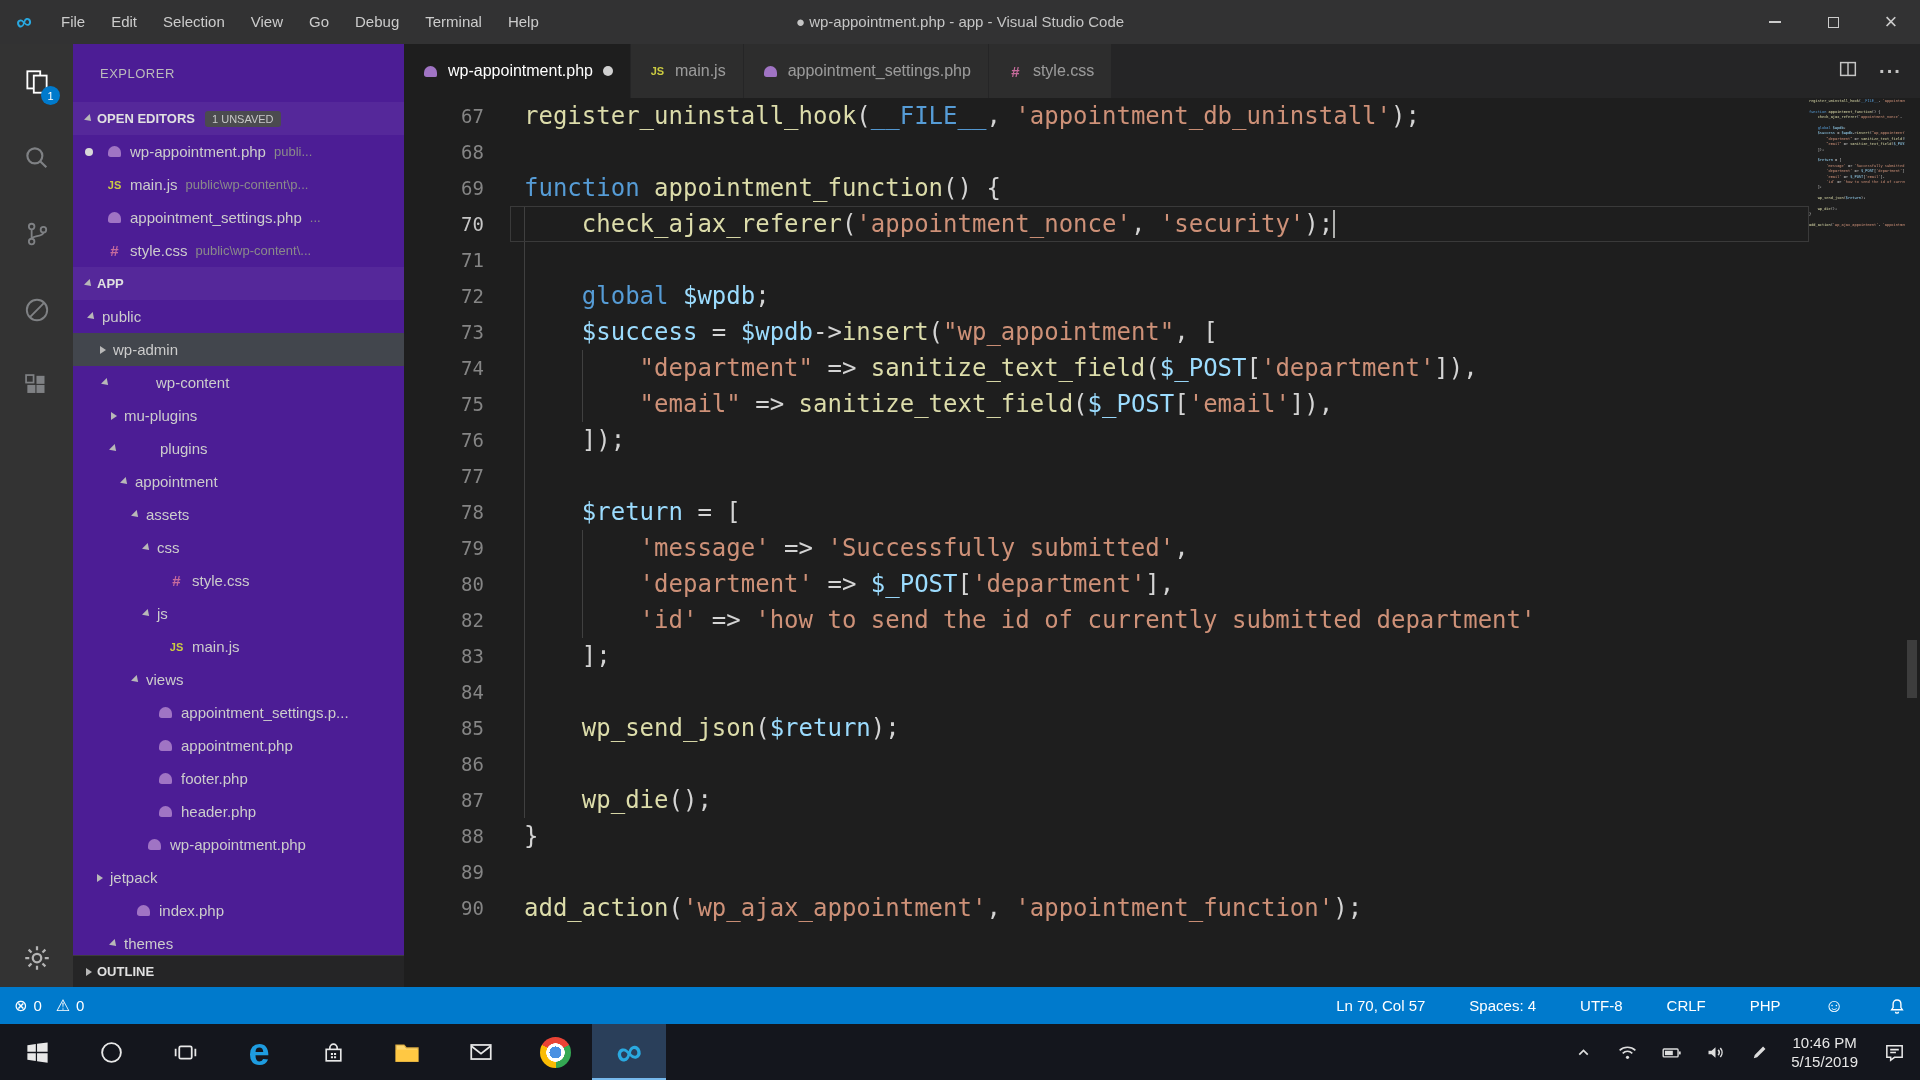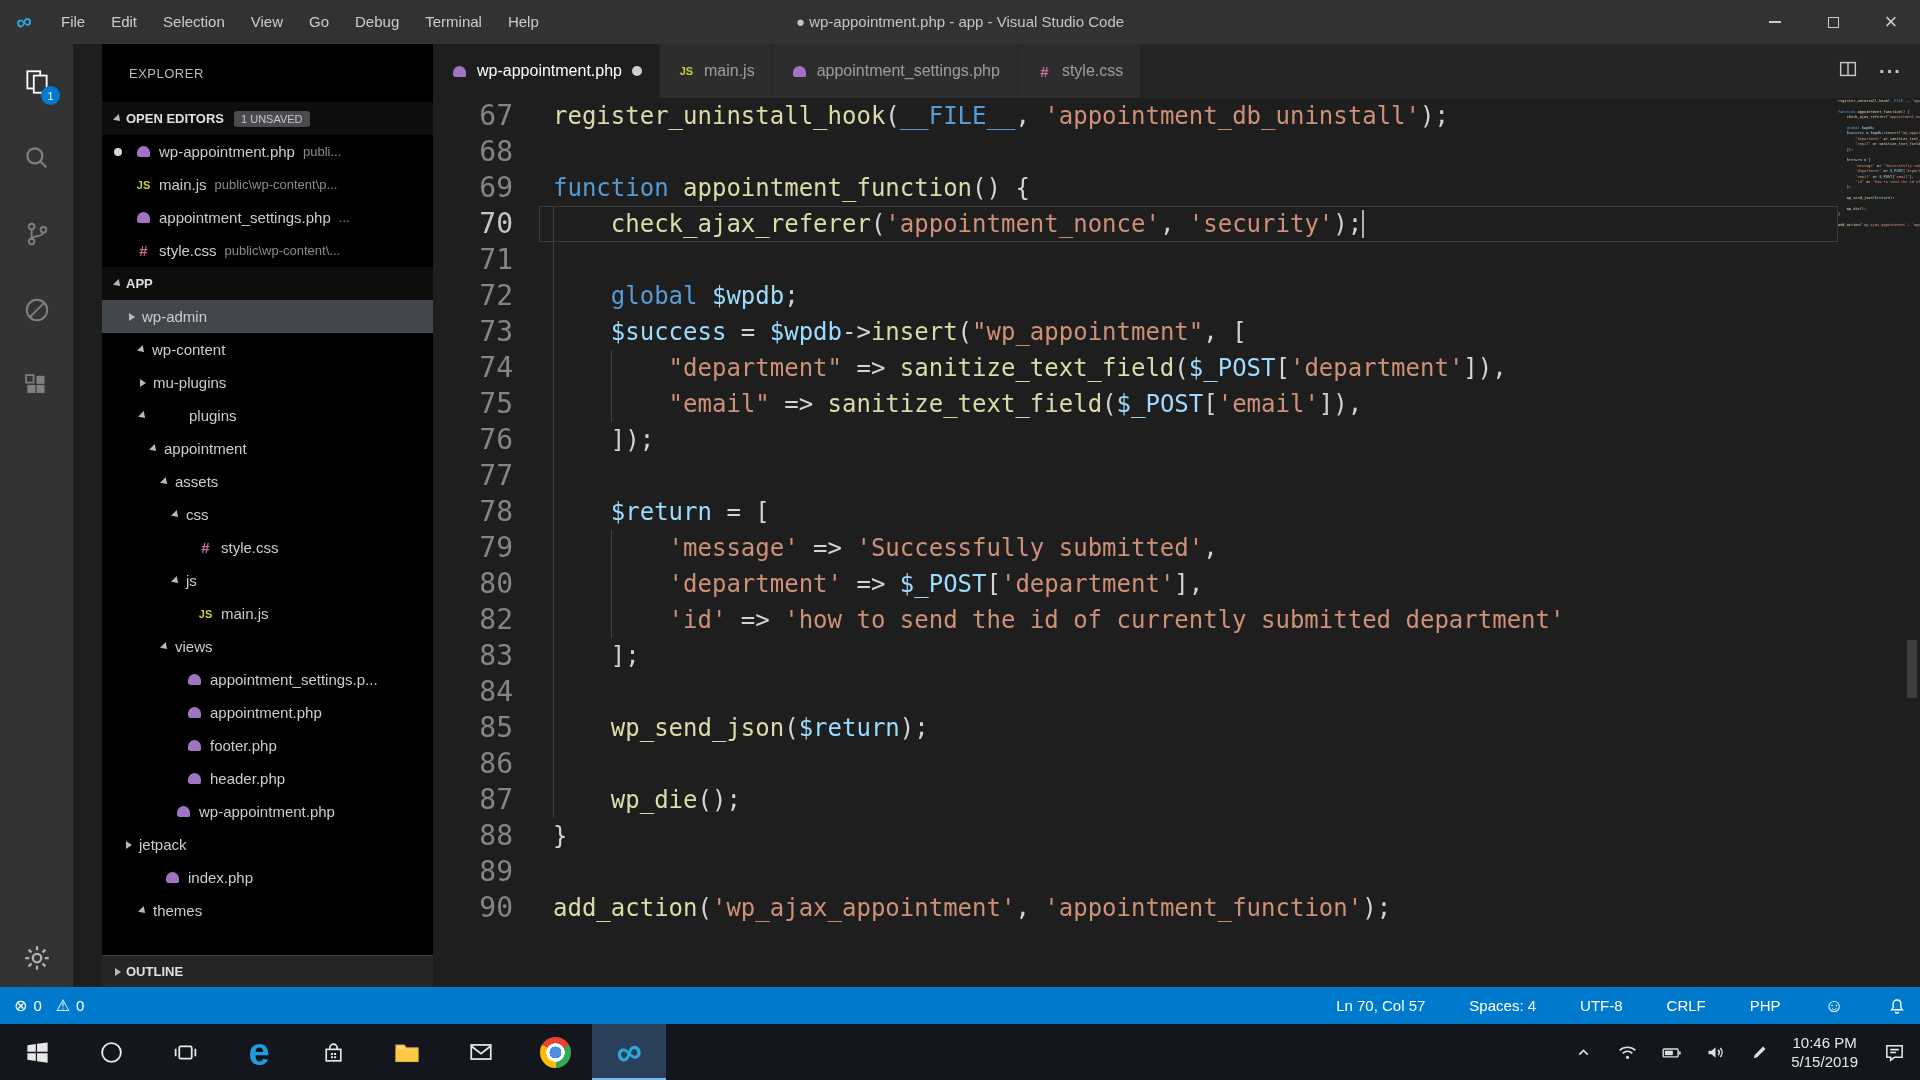--- a/index.html
+++ b/index.html
@@ -24,21 +24,21 @@
   #main { display:flex; height:943px; flex:none; }
 
   
   #activitybar { width:73px; background:#333333; position:relative; flex:none; display:flex; flex-direction:column; align-items:center; }
   .ab-item { width:73px; height:76px; display:flex; align-items:center; justify-content:center; color:#7f8184; position:relative; }
   .ab-item.active { color:#ffffff; }
   .ab-badge { position:absolute; right:13px; bottom:15px; background:#007acc; color:#fff; border-radius:50%; width:19px; height:19px; font-size:11px; display:flex; align-items:center; justify-content:center; }
   .ab-settings { position:absolute; bottom:14px; left:0; width:100%; display:flex; justify-content:center; color:#b4b4b4; }
 
   
-  #sidebar { width:331px; background:#000000; position:relative; flex:none; overflow:hidden; font-size:15px;margin-left:29px; }
+  #sidebar { width:331px; background:#4c1d95; position:relative; flex:none; overflow:hidden; font-size:15px; }
   .sb-title { padding:22px 0 0 27px; height:58px; font-size:13px; letter-spacing:.5px; color:#bbbbbb; }
   .sec-header { height:33px; display:flex; align-items:center; font-weight:700; font-size:13px; color:#e0e0e0; background:rgba(255,255,255,0.05); padding-left:7px; }
   .badge-pill { margin-left:10px; background:#4b4b4f; color:#c8c8c8; font-size:11px; font-weight:400; padding:2px 7px; border-radius:3px; }
   .tri { display:inline-block; width:0; height:0; border-left:6px solid #b8b8b8; border-top:4px solid transparent; border-bottom:4px solid transparent; }
   .exp .tri { transform:rotate(45deg); }
   .tw { width:17px; flex:none; display:inline-flex; justify-content:center; }
   #open-editors { }
   .oe-row { height:33px; display:flex; align-items:center; padding-left:12px; overflow:hidden; white-space:nowrap; }
   .oe-dot { width:20px; flex:none; display:inline-flex; align-items:center; }
   .dot { width:8px; height:8px; border-radius:50%; background:#d8d8d8; display:inline-block; }
@@ -60,21 +60,21 @@
   #tabbar { height:54px; background:#252526; display:flex; align-items:stretch; flex:none; }
   .tab { display:flex; align-items:center; padding:0 17px; background:#2d2d2d; color:rgba(255,255,255,0.52); font-size:16px; border-right:1px solid #252526; }
   .tab .fi { margin-right:8px; }
   .tab.active { background:#1e1e1e; color:#ffffff; }
   .tab-dot { width:10px; height:10px; border-radius:50%; background:#d0d0d0; margin-left:10px; }
   .tab-actions { margin-left:auto; display:flex; align-items:center; gap:20px; padding-right:18px; color:#c5c5c5; }
   .dots { font-size:20px; font-weight:700; letter-spacing:1px; }
 
   #editor { flex:1; position:relative; overflow:hidden; }
   .row { display:flex; height:36px; position:relative; }
-  .ln { width:80px; flex:none; text-align:right; color:#858585; font-family:"DejaVu Sans Mono",monospace; font-size:28px; line-height:36px; }
+  .ln { width:80px; flex:none; text-align:right; color:#858585; font-family:"DejaVu Sans Mono",monospace; font-size:19px; line-height:36px; }
   .row.current .ln { color:#c6c6c6; }
   .lc { position:relative; flex:1; padding-left:40px; font-family:"DejaVu Sans Mono",monospace; font-size:24px; line-height:36px; white-space:pre; }
   .t-k { color:#569cd6; } .t-f { color:#dcdcaa; } .t-v { color:#9cdcfe; } .t-s { color:#ce9178; } .t-p { color:#d4d4d4; }
   .guide { position:absolute; top:0; bottom:0; width:1px; background:#404040; }
   .cursor { position:absolute; top:4px; width:2px; height:28px; background:#aeafad; }
   .cl-box { position:absolute; left:106px; width:1299px; top:0; height:36px; border:1px solid #3a3a3a; pointer-events:none; }
   #minimap { position:absolute; left:1405px; top:0; width:96px; height:100%; overflow:hidden; }
   #minimap-content { transform:scale(0.15); transform-origin:0 0; width:700%; }
   .mm-line { font-family:"DejaVu Sans Mono",monospace; font-size:24px; line-height:36px; height:36px; white-space:pre; }
   #scrollbar-thumb { position:absolute; right:3px; top:542px; width:10px; height:58px; background:rgba(121,121,121,0.35); }
@@ -218,27 +218,33 @@
             <span class="oe-desc">public\wp-content\...</span>
           </div>
         </div>
       <div class="sec-header sec-app">
         <span class="tw exp">
             <i class="tri"></i>
           </span>
         <span>APP</span>
       </div>
       <div id="tree">
+          <div class="tree-row" style="padding-left: 10px;">
+            <span class="tw exp">
+              <i class="tri"></i>
+            </span>
+            <span class="tree-label">public</span>
+          </div>
           <div class="tree-row selected" style="padding-left: 21px;">
             <span class="tw">
               <i class="tri"></i>
             </span>
             <span class="tree-label">wp-admin</span>
           </div>
-          <div class="tree-row" style="padding-left: 31px;">
+          <div class="tree-row" style="padding-left: 24px; gap: 40px;">
             <span class="tw exp">
               <i class="tri"></i>
             </span>
             <span class="tree-label">wp-content</span>
           </div>
           <div class="tree-row" style="padding-left: 32px;">
             <span class="tw">
               <i class="tri"></i>
             </span>
             <span class="tree-label">mu-plugins</span>

